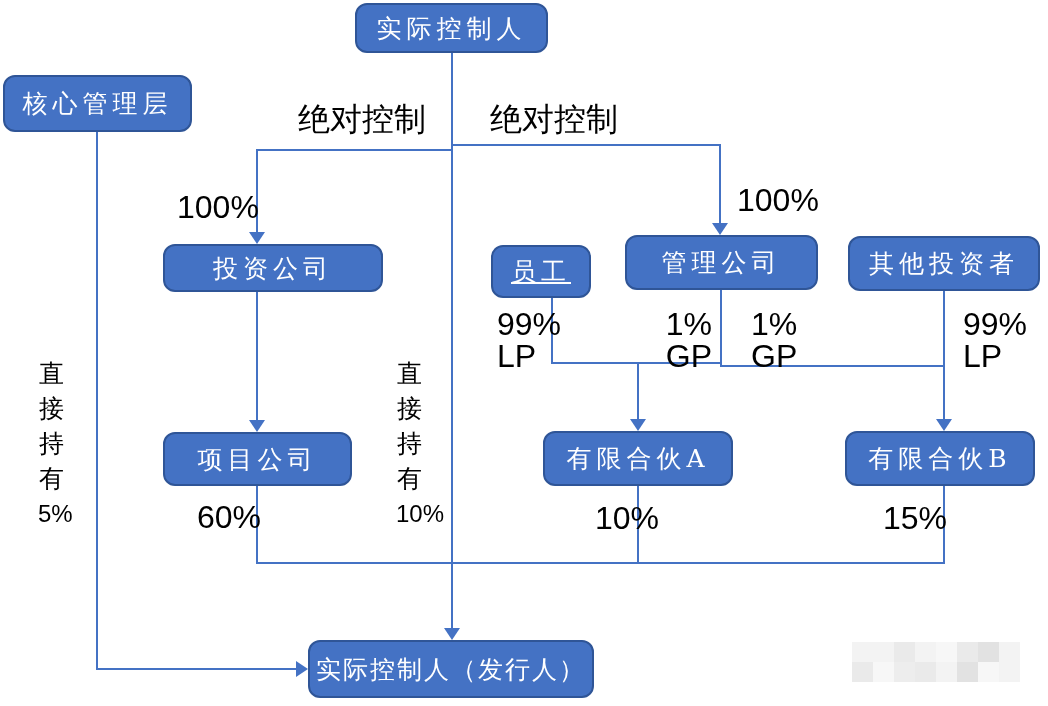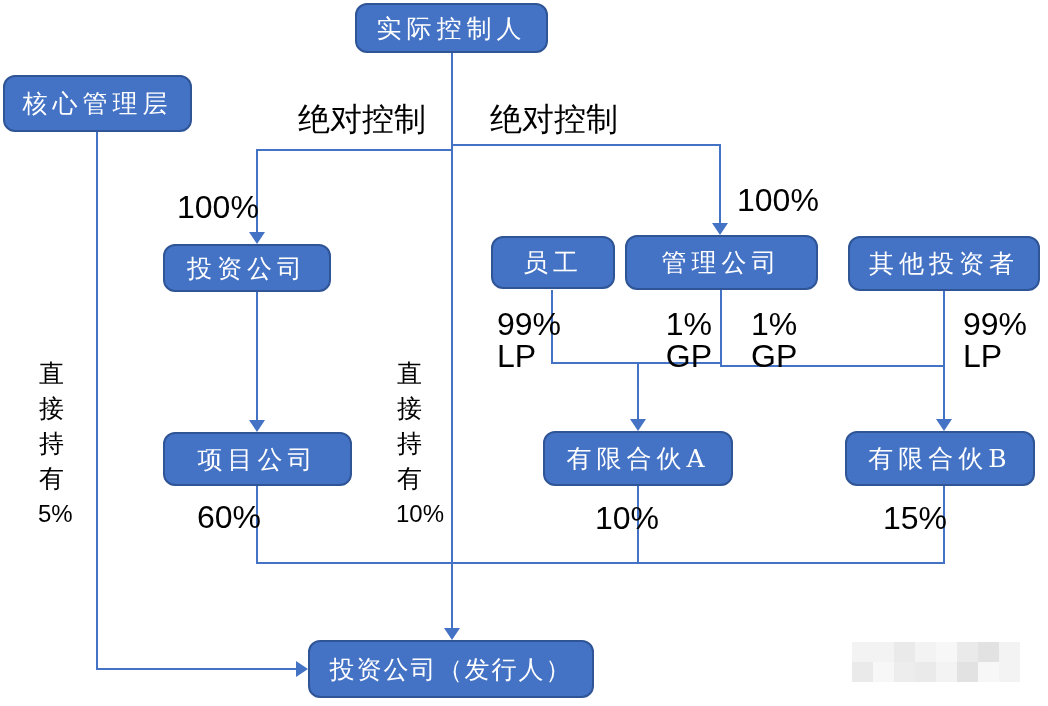--- a/index.html
+++ b/index.html
@@ -109,35 +109,35 @@
   <div class="arrow-down" style="left:249px; top:420px;"></div>
   <div class="arrow-down" style="left:630px; top:419px;"></div>
   <div class="arrow-down" style="left:936px; top:419px;"></div>
   <div class="arrow-down" style="left:444px; top:628px;"></div>
   <div class="arrow-right" style="left:296px; top:661px;"></div>
 
   <div class="node" style="left:355px; top:3px; width:193px; height:50px;">实际控制人</div>
 
   <div class="node" style="left:3px; top:75px; width:189px; height:57px;">核心管理层</div>
 
-  <div class="node" style="left:163px; top:244px; width:168px; height:48px;">投资公司</div>
-
-  <div class="node" style="left:491px; top:236px; width:124px; height:53px;">员工</div>
+  <div class="node" style="left:163px; top:244px; width:220px; height:48px;">投资公司</div>
+
+  <div class="node" style="left:491px; top:245px; width:100px; height:53px;text-decoration:underline;">员工</div>
 
   <div class="node" style="left:625px; top:235px; width:193px; height:55px;">管理公司</div>
 
   <div class="node" style="left:848px; top:236px; width:192px; height:55px;">其他投资者</div>
 
   <div class="node" style="left:163px; top:432px; width:189px; height:54px;">项目公司</div>
 
   <div class="node" style="left:543px; top:431px; width:190px; height:55px;">有限合伙A</div>
 
   <div class="node" style="left:845px; top:431px; width:190px; height:55px;">有限合伙B</div>
 
-  <div class="node tight" style="left:308px; top:640px; width:286px; height:58px;">投资公司（发行人）</div>
+  <div class="node tight" style="left:308px; top:640px; width:286px; height:58px;">实际控制人（发行人）</div>
 
   <div class="lbl cjk" style="left:298px; top:98px;">绝对控制</div>
 
   <div class="lbl cjk" style="left:490px; top:98px;">绝对控制</div>
 
   <div class="lbl num" style="left:177px; top:189px;">100%</div>
 
   <div class="lbl num" style="left:737px; top:182px;">100%</div>
 
   <div class="lbl num pctblock" style="left:497px; top:301px;">

